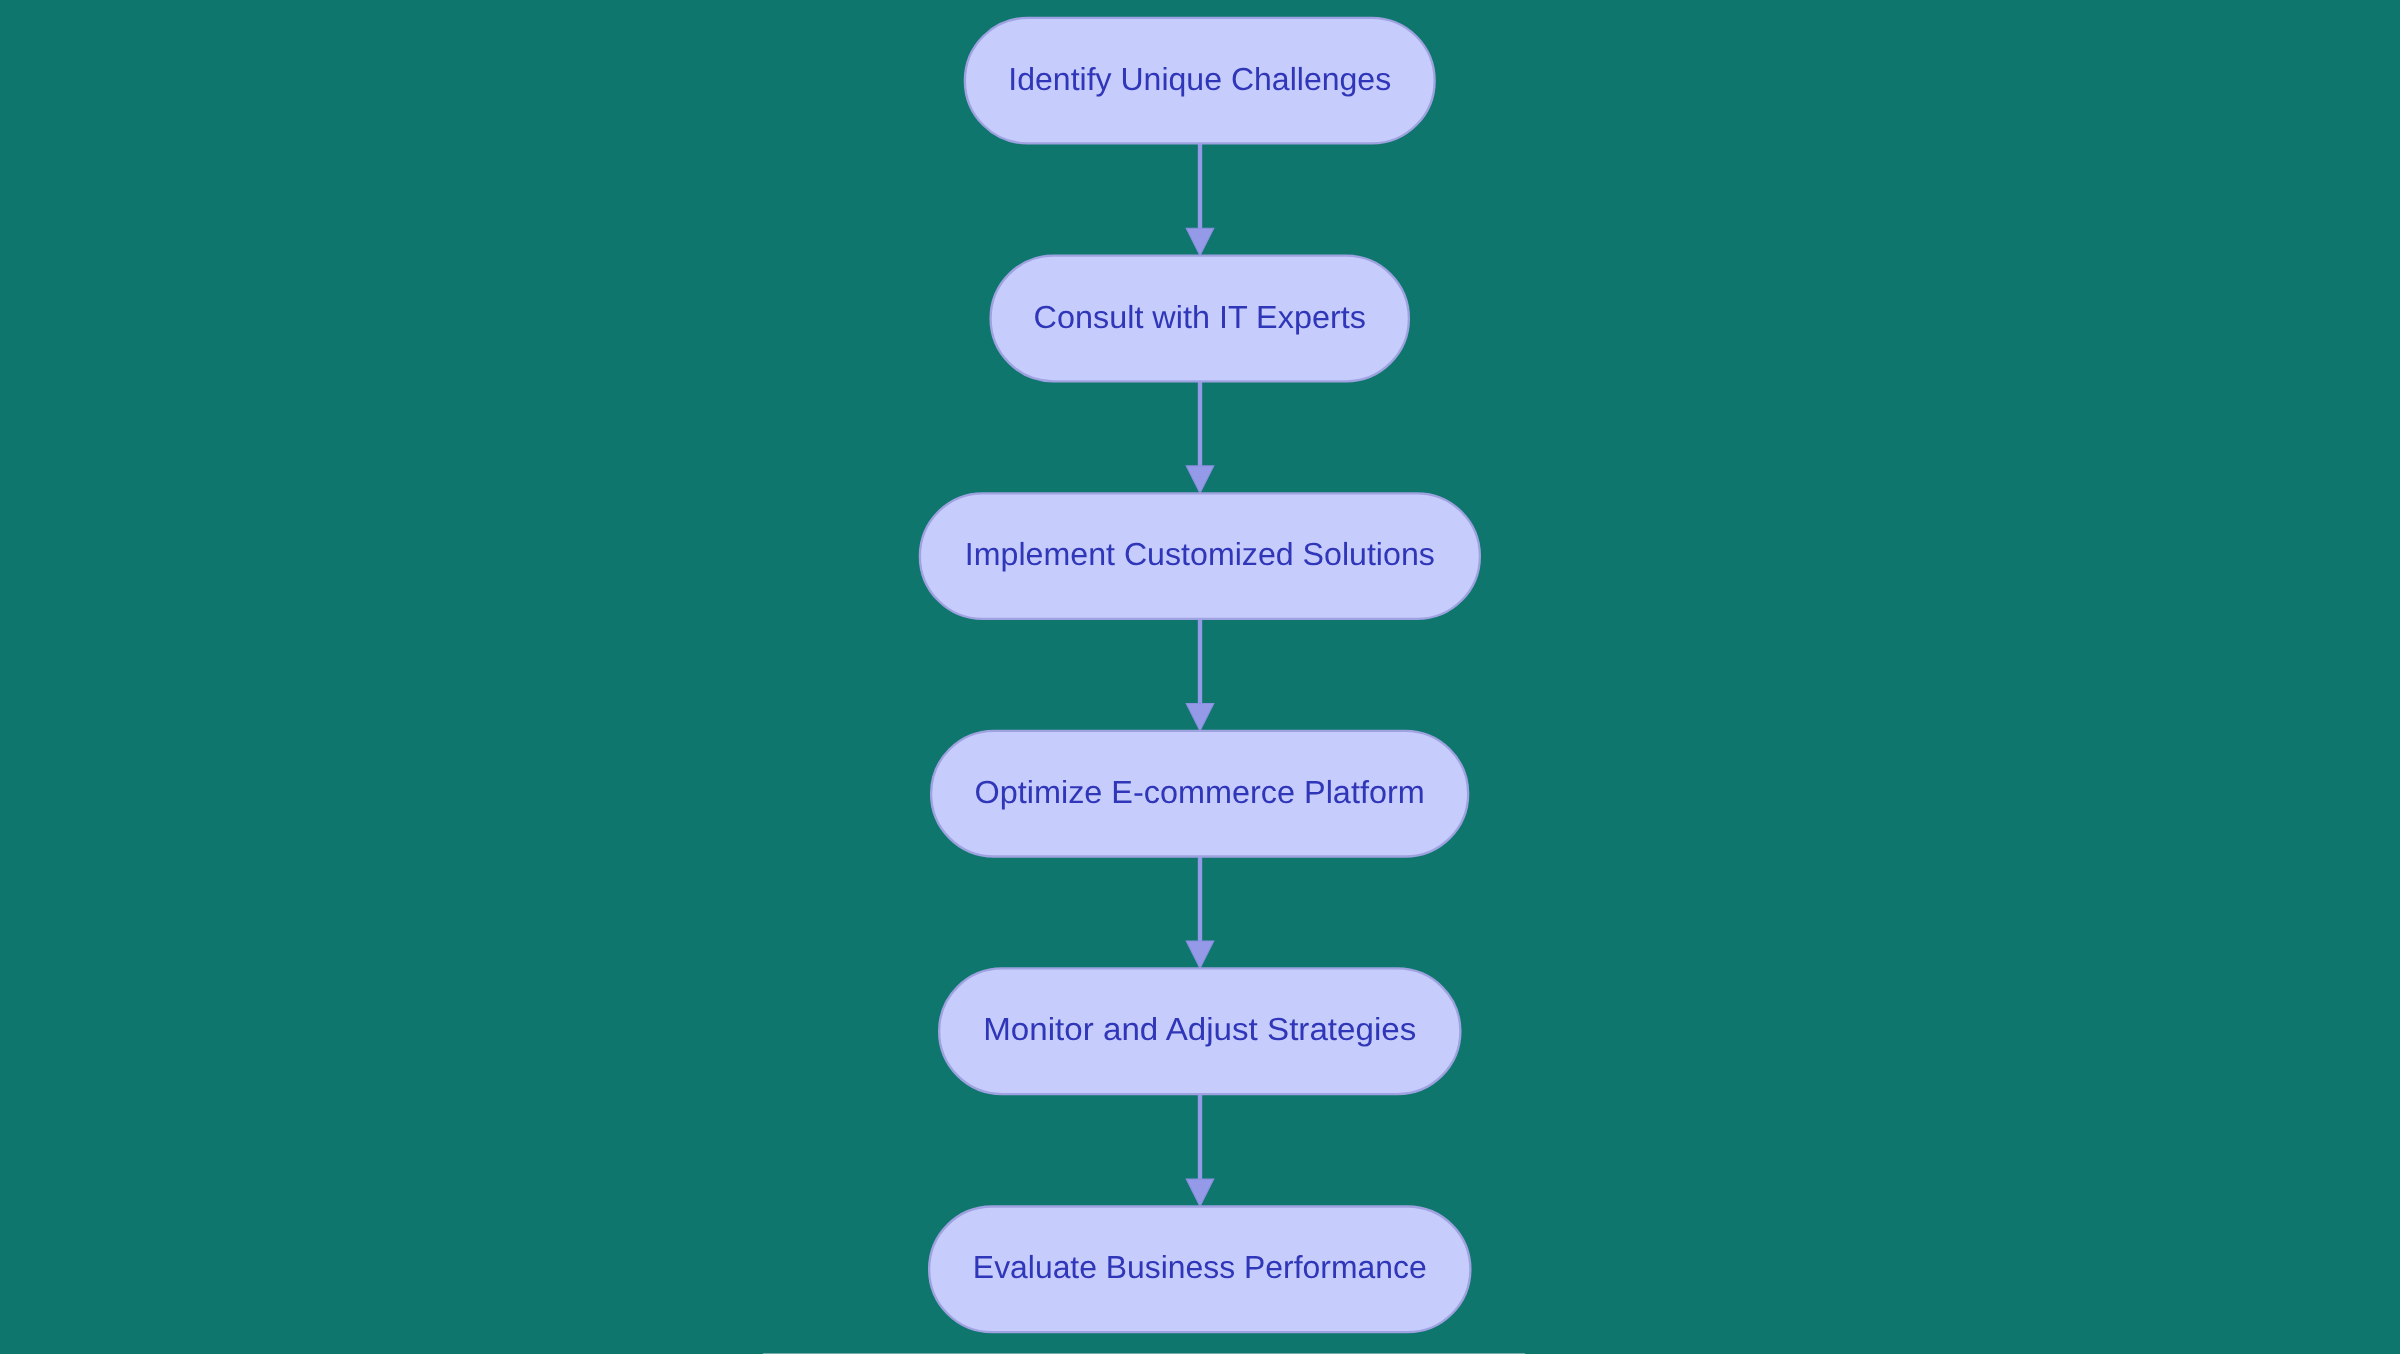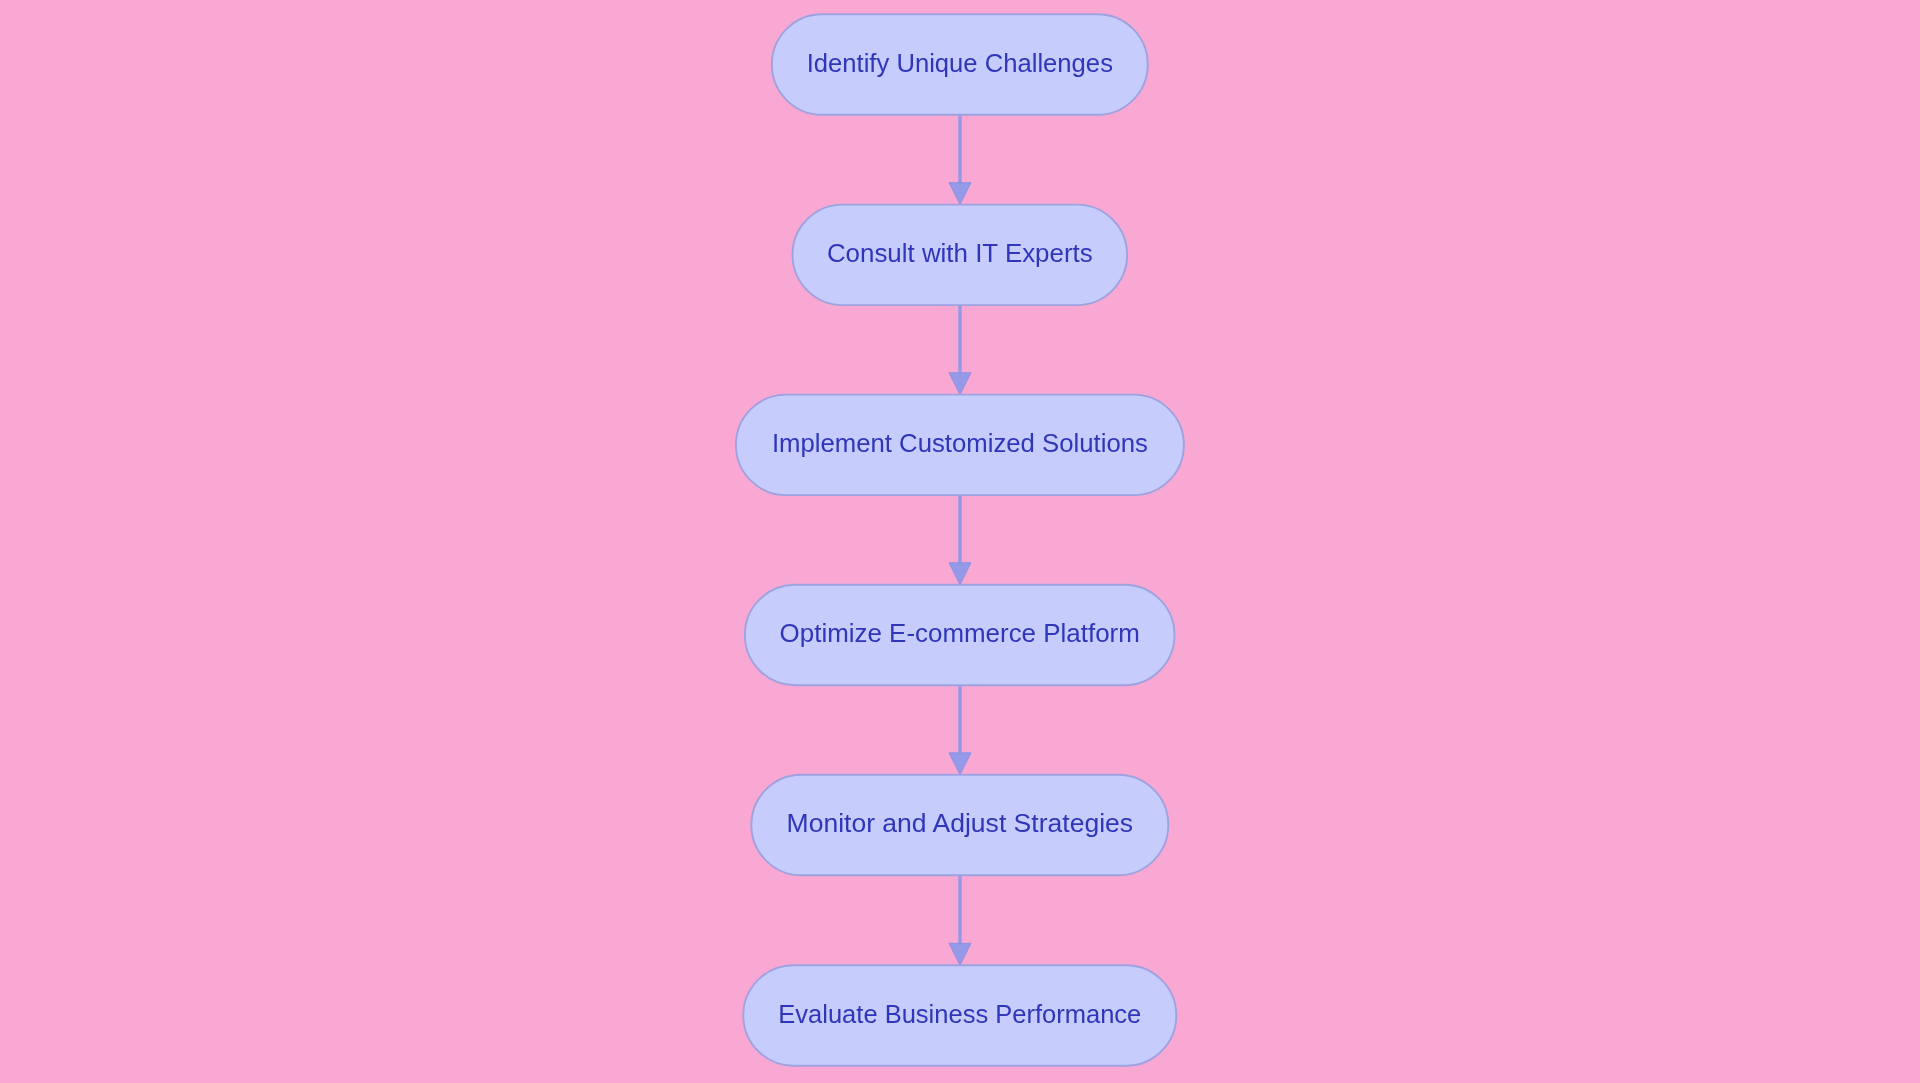--- a/index.html
+++ b/index.html
@@ -19,21 +19,21 @@
     text-anchor:middle;
     dominant-baseline:middle;
     white-space:pre;
   }
   .edge-line { fill:none; stroke-width:3.5; stroke-linecap:butt; }
   .edge-head { stroke-width:0.9; stroke-linejoin:miter; stroke-miterlimit:6; }
 </style>
 </head>
 <body>
 
-<div id="flow" style="background: #f9a8d4;">
+<div id="flow" style="background: #0f766e;">
   <svg class="diagram" viewBox="0 0 1920 1083" width="1920" height="1083">
 
     <g>
       <g class="edge">
         <path class="edge-line" d="M960,114.8 L960,184.13" stroke="#959ae8"></path>
         <path class="edge-head" d="M949,182.63 L971,182.63 L960,204.55 Z" fill="#959ae8" stroke="#8a8fe0"></path>
       </g>
       <g class="edge">
         <path class="edge-line" d="M960,305.05 L960,374.22999999999996" stroke="#959ae8"></path>
         <path class="edge-head" d="M949,372.72999999999996 L971,372.72999999999996 L960,394.65 Z" fill="#959ae8" stroke="#8a8fe0"></path>

